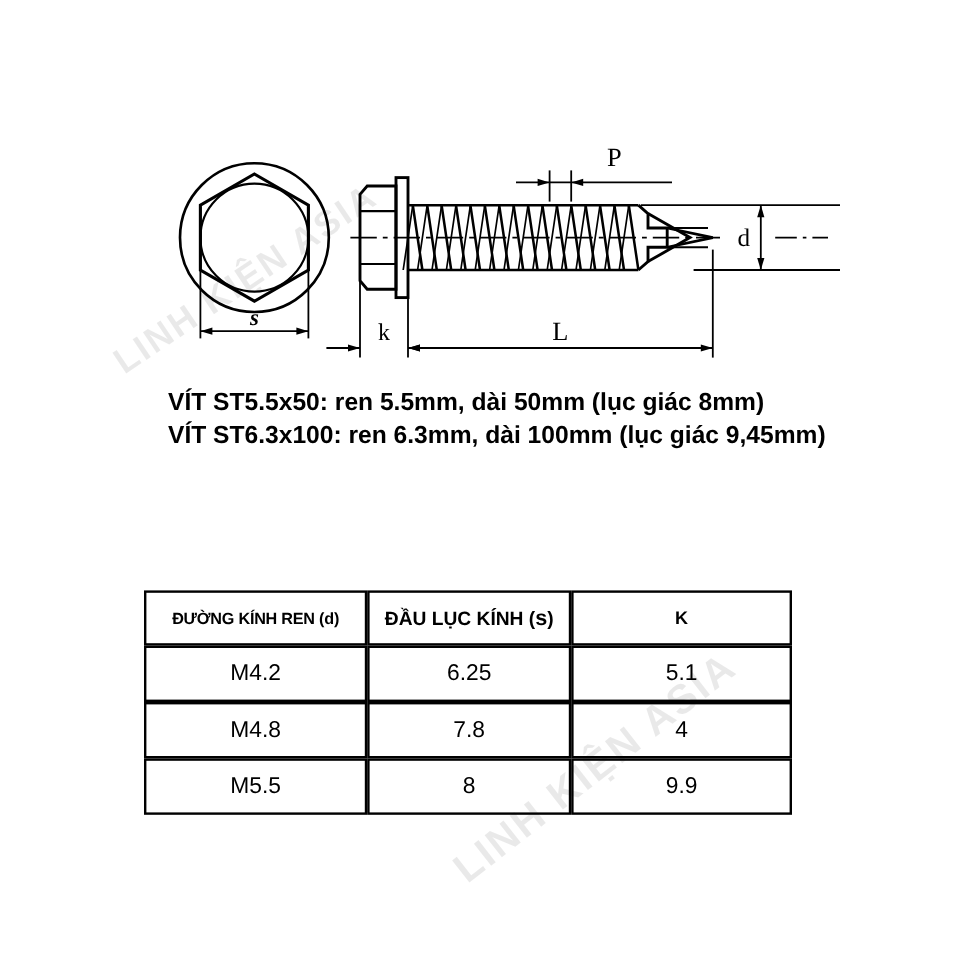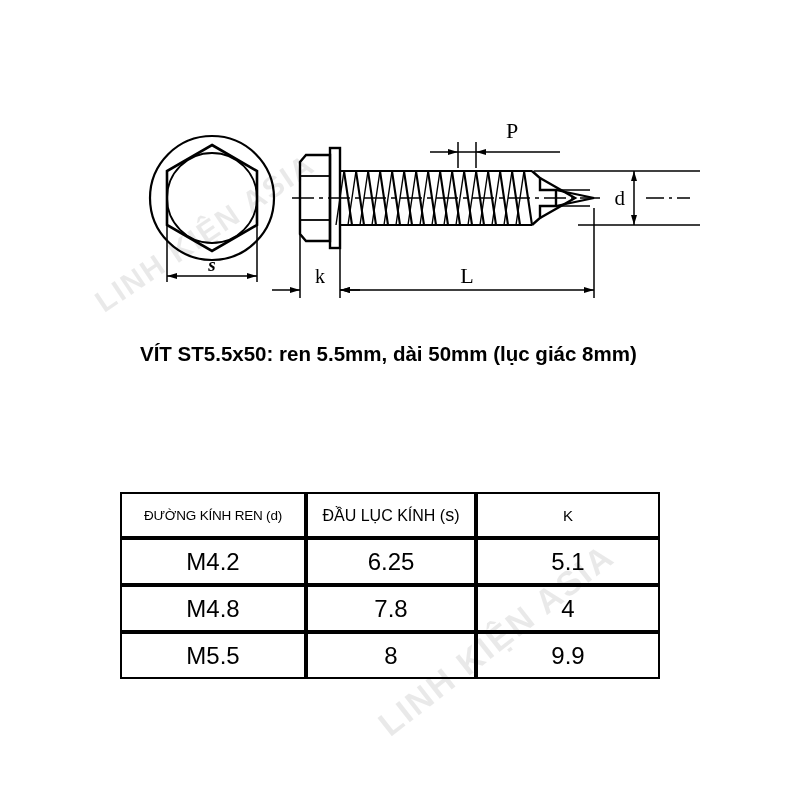--- a/index.html
+++ b/index.html
@@ -58,21 +58,21 @@
     left: 395px;
     top: 705px;
     font-size: 34px;
     transform: rotate(-38deg);
   }
 
   
   #spec-list {
     position: absolute;
     left: 140px;
-    top: 340px;
+    top: 322px;
     width: 560px;
   }
   .spec-line {
     font-family: "Liberation Sans", sans-serif;
     font-weight: bold;
     font-size: 20.5px;
     line-height: 27px;
     color: #000000;
     white-space: nowrap;
   }
@@ -95,40 +95,40 @@
   #spec-table td {
     border: 2px solid #000000;
     text-align: center;
     vertical-align: middle;
     background: transparent;
     padding: 0;
   }
   #spec-table th {
     height: 42px;
     font-family: "Liberation Sans", sans-serif;
-    font-weight: normal;
+    font-weight: bold;
     color: #000000;
   }
   .th-d {
     font-size: 13.5px;
     letter-spacing: -0.2px;
   }
   .th-s {
     font-size: 16px;
   }
   .th-s .sub-s {
     font-size: 18px;
   }
   .th-k {
     font-size: 15px;
   }
   #spec-table td {
     height: 43px;
     font-family: "Liberation Sans", sans-serif;
-    font-size: 24px;
+    font-size: 19px;
     font-weight: normal;
     color: #000000;
   }
 </style>
 </head>
 <body>
 
 <div id="page">
 
   <svg id="drawing" viewBox="0 0 800 215">
@@ -230,20 +230,21 @@
     </g>
   </svg>
 
   <div class="watermark-layer">
     <div class="watermark wm-a">LINH KIỆN ASIA</div>
     <div class="watermark wm-b">LINH KIỆN ASIA</div>
   </div>
 
   <div id="spec-list">
     <div class="spec-line">VÍT ST5.5x50: ren 5.5mm, dài 50mm (lục giác 8mm)</div>
+    <div class="spec-line">VÍT ST6.3x100: ren 6.3mm, dài 100mm (lục giác 9,45mm)</div>
   </div>
 
   <table id="spec-table">
     <colgroup>
       <col class="c1">
         <col class="c2">
         <col class="c3">
     </colgroup>
     <thead>
       <tr>

